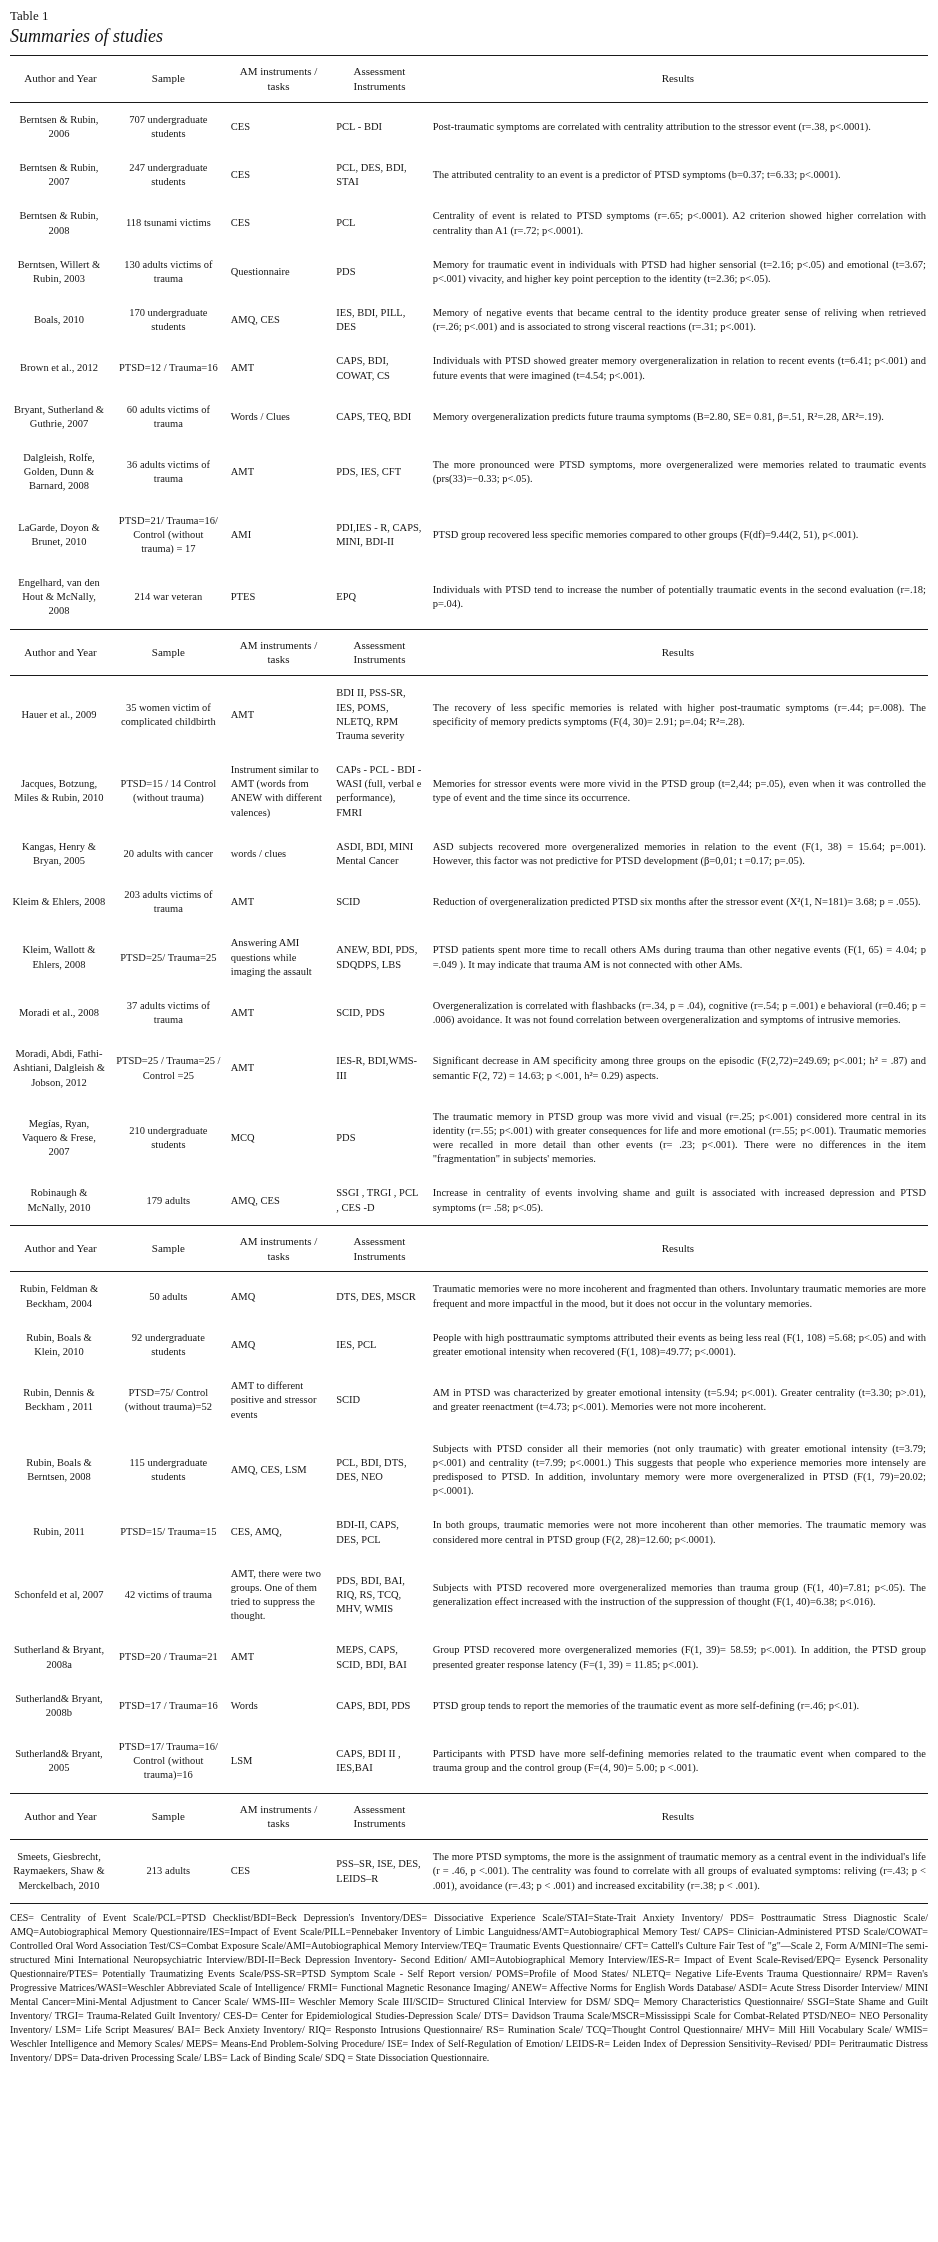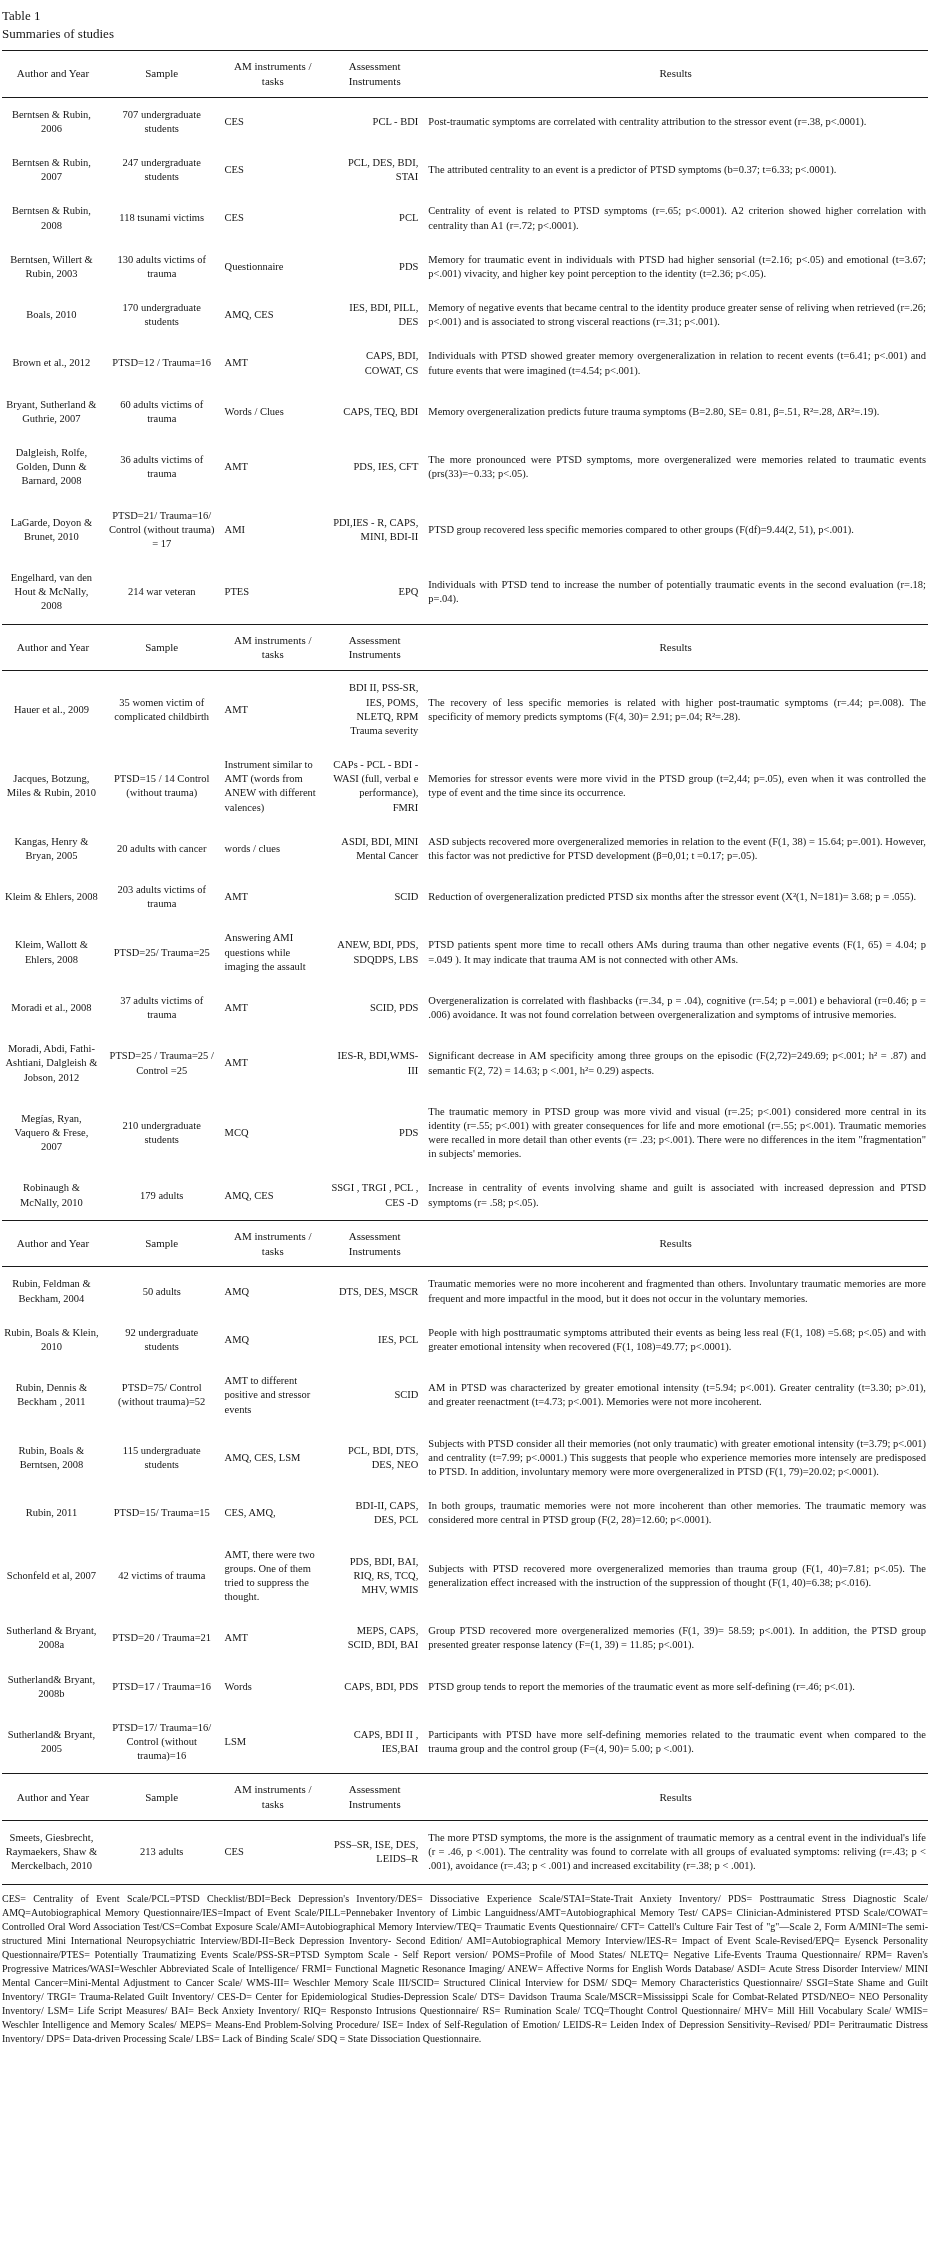--- a/index.html
+++ b/index.html
@@ -4,23 +4,23 @@
 <title>Table 1 — Summaries of studies</title>
 <style>
   * { box-sizing: border-box; margin: 0; padding: 0; }
   html, body { background: #ffffff; }
   body {
     width: 938px;
     color: #141414;
     font-family: "Liberation Serif", "DejaVu Serif", serif;
     -webkit-font-smoothing: antialiased;
   }
-  .page { padding: 8px 10px 12px 2px; }
+  .page { padding: 8px 10px 12px 10px; }
   .table-label { font-size: 13px; margin-bottom: 2px; }
-  .table-caption { font-size: 13px; margin-bottom: 8px; }
+  .table-caption { font-size: 18px; font-style: italic; margin-bottom: 8px; }
   table.studies {
     width: 100%;
     border-collapse: collapse;
     table-layout: fixed;
     font-size: 10.5px;
     line-height: 1.35;
   }
   th {
     font-weight: normal;
     font-size: 11px;
@@ -30,21 +30,21 @@
     border-top: 1.5px solid #1a1a1a;
     border-bottom: 1px solid #1a1a1a;
   }
   td {
     vertical-align: middle;
     padding: 10px 5px;
   }
   td.col-author { text-align: center; padding-left: 2px; }
   td.col-sample { text-align: center; margin-left: 42px; }
   td.col-instruments { }
-  td.col-assessment { text-align: right; font-family: Liberation Serif, serif; }
+  td.col-assessment { text-align: left; font-family: Liberation Serif, serif; }
   td.col-results { text-align: justify; padding-right: 2px; }
   tr.section-last td { border-bottom: 1.5px solid #1a1a1a; }
   .footnote {
     margin-top: 7px;
     font-size: 10px;
     line-height: 1.4;
     text-align: justify;
     color: #141414;
   }
 </style>

